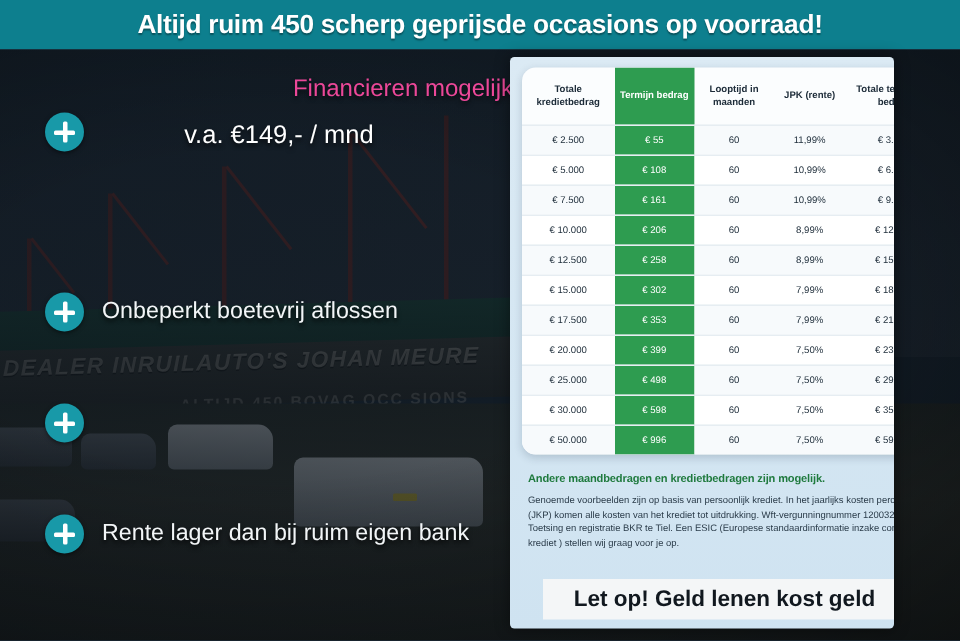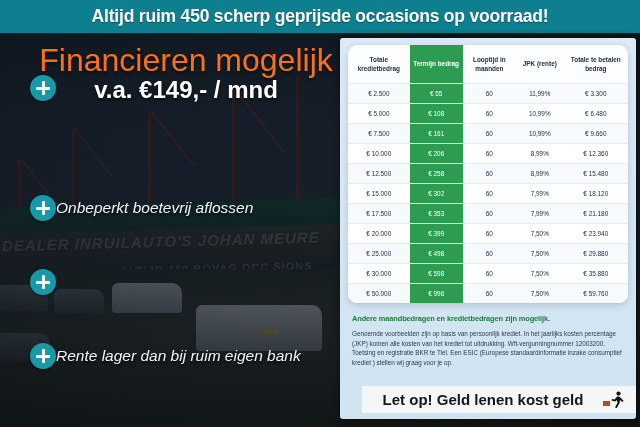--- a/index.html
+++ b/index.html
@@ -99,57 +99,58 @@
   
   .left-col {
     position: absolute; left: 0; top: 33px;
     width: 348px; height: 394px;
   }
   .headline-block {
     position: absolute; left: 30px; top: 12px; width: 312px;
     text-align: center;
   }
   .headline-1 {
-    color: #f97316; font-size: 32px; font-weight: normal;
+    color: #ec4899; font-size: 16px; font-weight: normal;
     line-height: 30px; text-shadow: 0 2px 3px rgba(0,0,0,.6);
     white-space: nowrap;
+    text-align: right;
   }
   .headline-2 {
-    color: #ffffff; font-size: 24px; font-weight: bold;
+    color: #ffffff; font-size: 17px; font-weight: normal;
     line-height: 30px; text-shadow: 0 2px 3px rgba(0,0,0,.65);
     white-space: nowrap;
   }
   .plus-badge {
     position: absolute;
     width: 26px; height: 26px; border-radius: 50%;
     background: #1899a8;
     box-shadow: 0 1px 3px rgba(0,0,0,.5);
   }
   .plus-badge::before, .plus-badge::after {
     content: ""; position: absolute; background: #ffffff; border-radius: 1px;
   }
   .plus-badge::before { left: 6px; top: 11.5px; width: 14px; height: 3px; }
   .plus-badge::after  { top: 6px; left: 11.5px; height: 14px; width: 3px; }
 
   .feature {
     position: absolute; left: 30px;
-    display: flex; align-items: center;  font-style: italic;
+    display: flex; align-items: center; gap: 12px;
   }
   .feature .plus-badge { position: relative; flex: 0 0 auto; }
   .feature-label {
     color: #f2f5f7; font-size: 15.5px;
     text-shadow: 0 2px 3px rgba(0,0,0,.75);
     white-space: nowrap;
   }
   .headline-plus { position: absolute; left: 30px; top: 42px; }
 
   
   .panel {
     position: absolute; left: 340px; top: 38px;
-    width: 296px; height: 381px;
+    width: 256px; height: 381px;
     background: linear-gradient(180deg,#dbeaf4 0%, #cfe3f1 100%);
     border-radius: 3px;
     overflow: hidden;
     box-shadow: 0 0 10px rgba(0,0,0,.45);
   }
   .table-card {
     position: absolute; left: 8px; top: 7px;
     width: 280px; height: 258px;
     background: #fbfdfe;
     border-radius: 9px;

